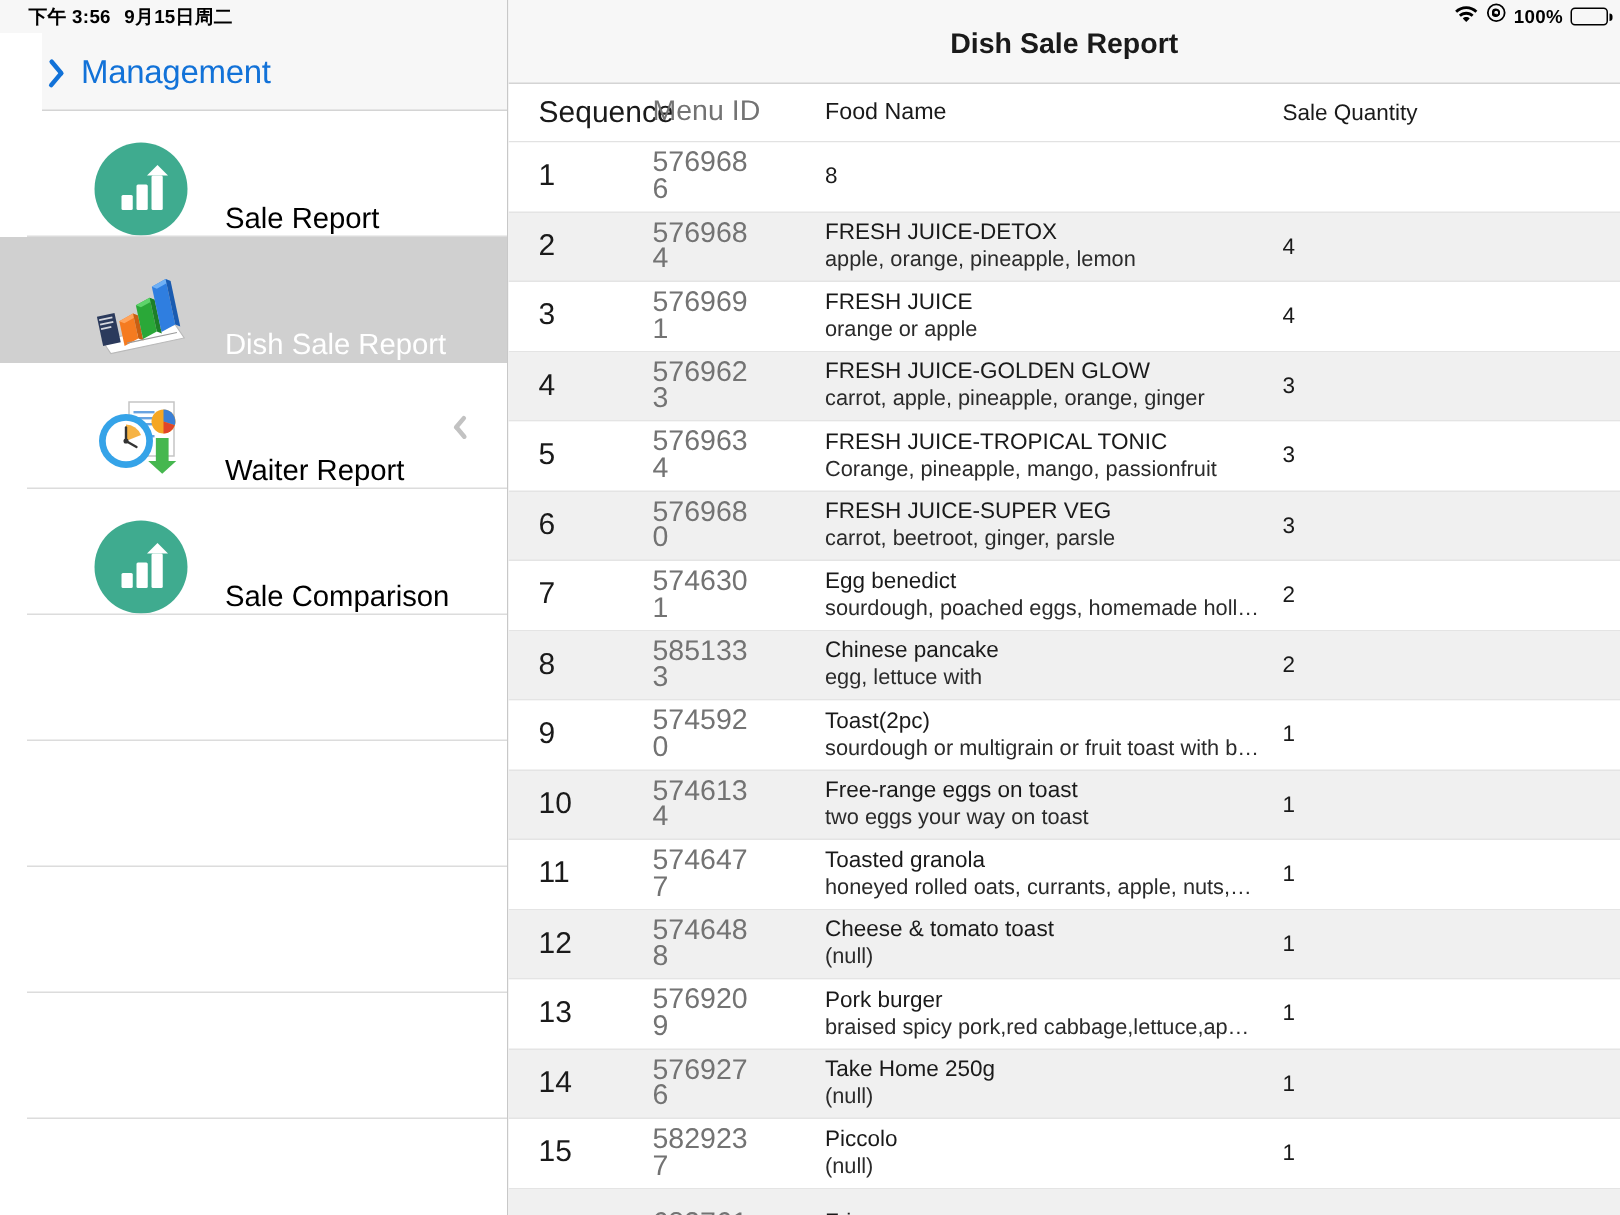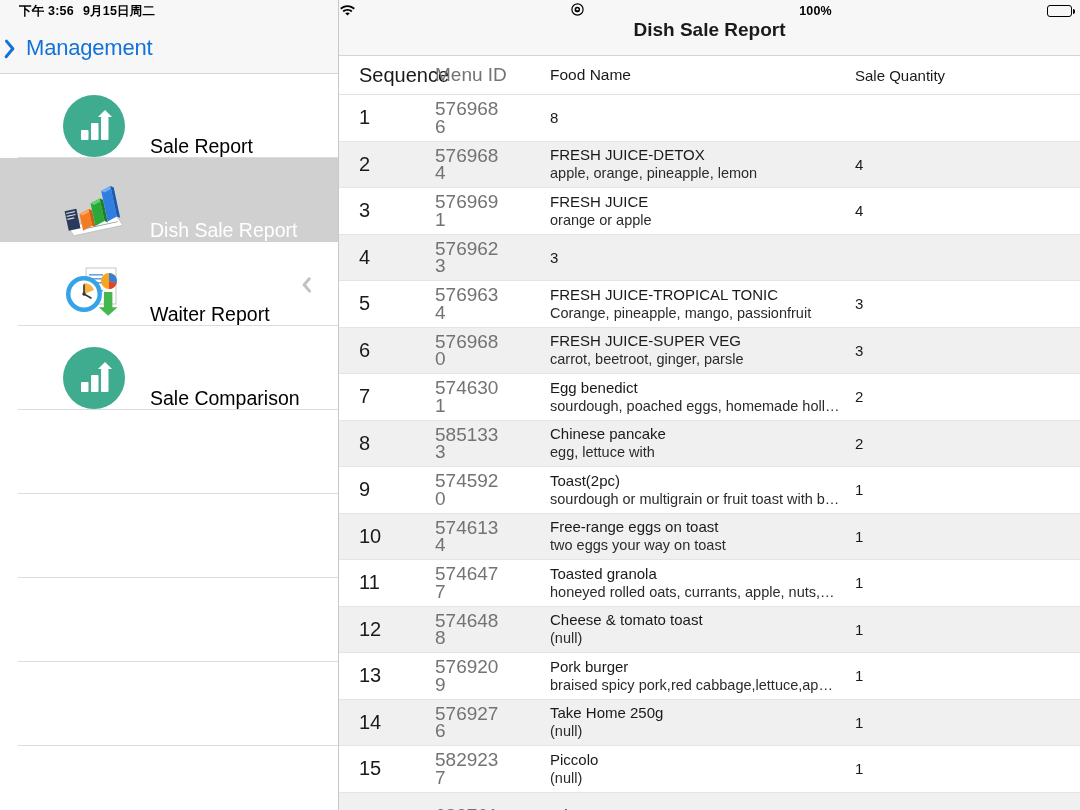--- a/index.html
+++ b/index.html
@@ -29,20 +29,21 @@
     letter-spacing: 0.2px;
   }
   .statusbar .time { font-weight: 600; font-size: 12.5px; }
   .statusbar .date { margin-left: 9px; font-weight: 600; font-size: 12.5px; }
 
   .navbar {
     height: 52px; background: #f7f7f7;
     border-bottom: 1px solid #d4d4d4;
     display: flex; align-items: center;
     padding-left: 8px;
+    margin-left: 28px;
   }
   .back-btn {
     display: flex; align-items: center;
     color: #1272d8; cursor: pointer;
   }
   .chev-left {
     width: 13px; height: 22px; position: relative; margin-right: 5px;
   }
   .chev-left::before, .chev-left::after {
     content: ""; position: absolute; left: 4px;
@@ -99,21 +100,21 @@
   
   .iconclock { width: 64px; height: 60px; position: relative; }
 
   
   .main {
     flex: 1 1 auto; height: 810px; position: relative;
     background: #ffffff; overflow: hidden;
   }
   .main-status {
     height: 22px; background: #f7f7f7;
-    display: flex; align-items: center; justify-content: space-between;
+    display: flex; align-items: center; justify-content: flex-end;
     padding-right: 8px; gap: 5px;
   }
   .batt-pct { font-size: 12.5px; font-weight: 600; color: #000; letter-spacing: 0.2px; }
   .batt-body {
     width: 25px; height: 12px; border: 1.6px solid #000;
     border-radius: 3px; position: relative; padding: 1.3px;
   }
   .batt-fill { height: 100%; background: #000; border-radius: 1px; }
   .batt-cap {
     position: absolute; right: -4px; top: 3.3px;
@@ -341,20 +342,24 @@
               <div class="food-desc">orange or apple</div>
             </span>
             <span class="c-qty">4</span>
           </div>
           <div class="trow alt">
             <span class="c-seq">4</span>
             <span class="c-id">
               <span class="id-a">576962</span>
               <span class="id-b">3</span>
             </span>
+            <span class="c-name">
+              <div class="food-title">FRESH JUICE-GOLDEN GLOW</div>
+              <div class="food-desc">carrot, apple, pineapple, orange, ginger</div>
+            </span>
             <span class="c-qty">3</span>
           </div>
           <div class="trow">
             <span class="c-seq">5</span>
             <span class="c-id">
               <span class="id-a">576963</span>
               <span class="id-b">4</span>
             </span>
             <span class="c-name">
               <div class="food-title">FRESH JUICE-TROPICAL TONIC</div>

